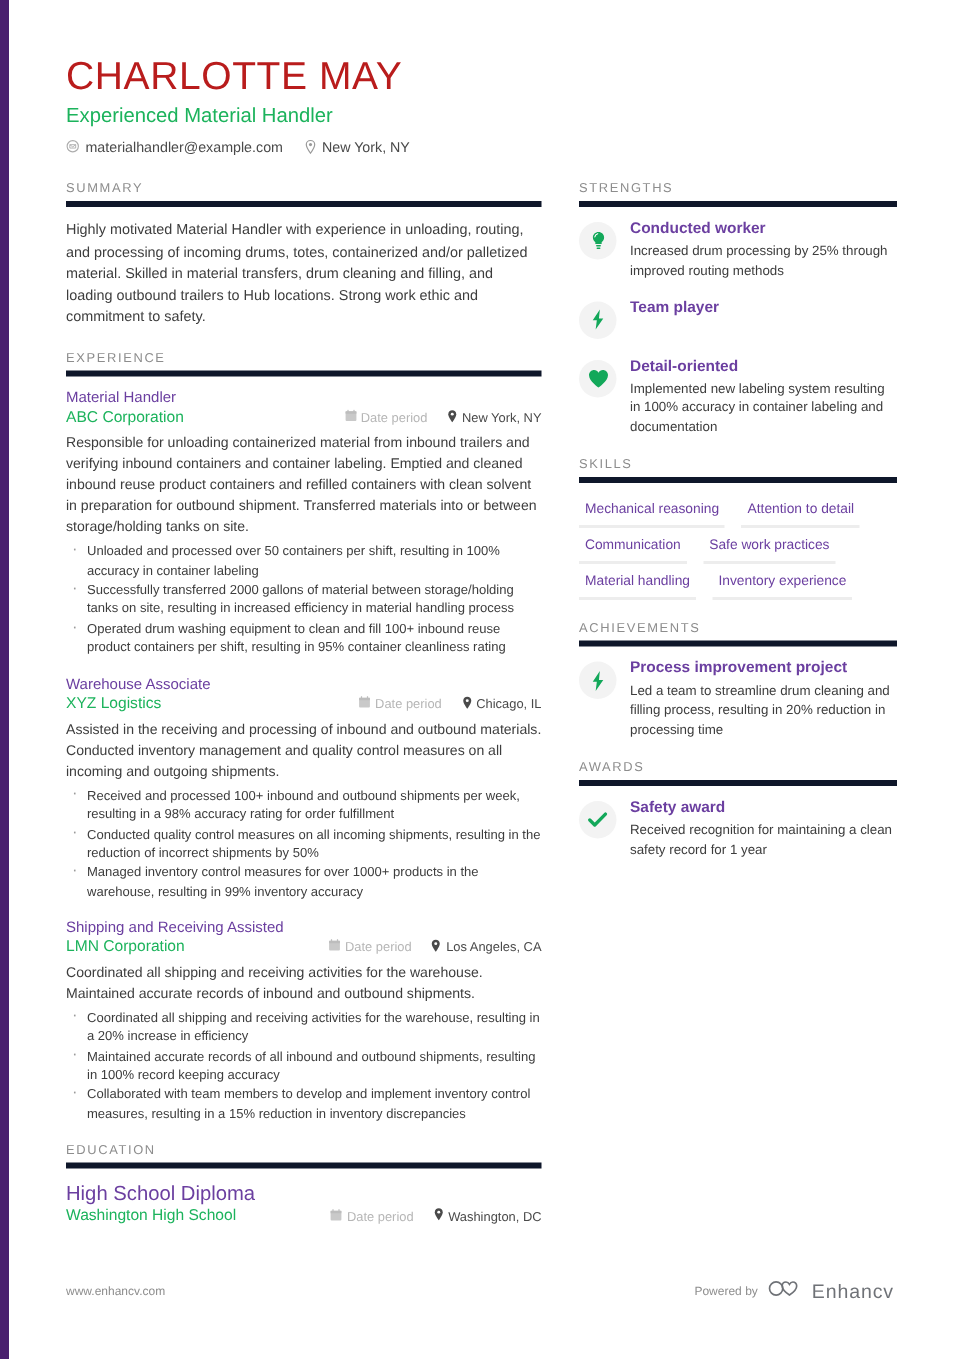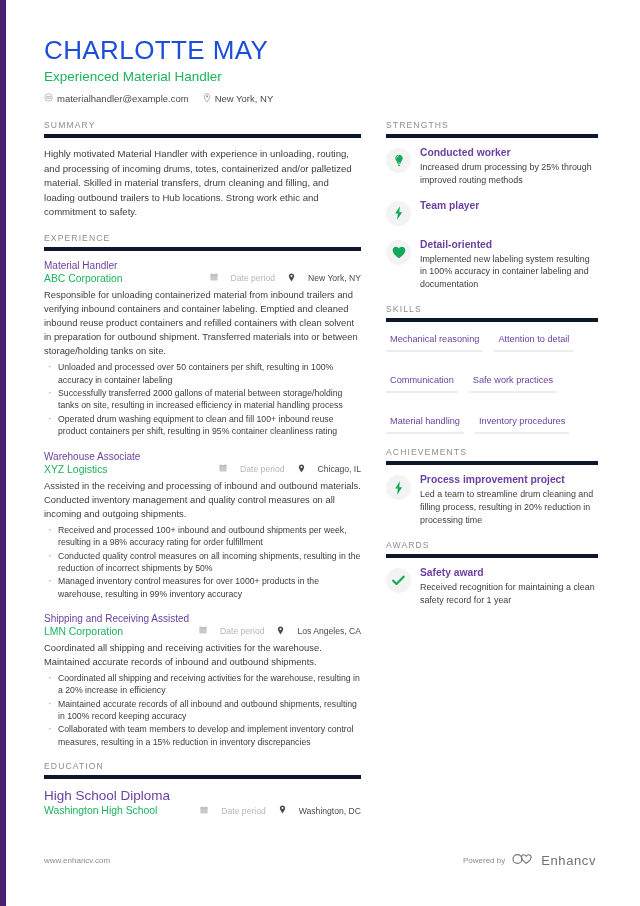--- a/index.html
+++ b/index.html
@@ -34,21 +34,21 @@
   .header {
     position: absolute;
     left: 44px;
     top: 36px;
     width: 552px;
   }
   .name {
     font-size: 26px;
     letter-spacing: 0.4px;
     font-weight: 400;
-    color: #1d4ed8;
+    color: #b91c1c;
     line-height: 1.15;
     margin: 0 0 3px 0;
     white-space: nowrap;
   }
   .subtitle {
     font-size: 13.5px;
     color: #1cb35c;
     margin: 0 0 9px 0;
     font-weight: 400;
   }
@@ -125,21 +125,21 @@
   }
   .meta-right {
     margin-left: auto;
     display: flex;
     align-items: center;
     gap: 13px;
   }
   .meta-chip {
     display: flex;
     align-items: center;
-    gap: 13px;
+    gap: 3px;
     font-size: 8.6px;
     white-space: nowrap;
   }
   .meta-date { color: #b6b6b6; }
   .meta-loc  { color: #4a4a4a; }
   .entry-desc {
     font-size: 9.4px;
     line-height: 1.5;
     color: #3d3d3d;
     margin-bottom: 3px;
@@ -197,21 +197,21 @@
   .bi-desc {
     font-size: 8.9px;
     line-height: 1.45;
     color: #3d3d3d;
   }
 
   
   .skills-wrap {
     display: flex;
     flex-wrap: wrap;
-    gap: 20px 11px;
+    gap: 3px 11px;
   }
   .skill {
     font-size: 9.2px;
     color: #6b3fa0;
     padding: 3px 4px 5px 4px;
     border-bottom: 2px solid #ededed;
     line-height: 1.2;
     white-space: nowrap;
   }
 
@@ -473,21 +473,21 @@
     </div>
 
     <div class="sec">
       <div class="sec-title">SKILLS</div>
       <div class="skills-wrap">
         <div class="skill">Mechanical reasoning</div>
         <div class="skill">Attention to detail</div>
         <div class="skill">Communication</div>
         <div class="skill">Safe work practices</div>
         <div class="skill">Material handling</div>
-        <div class="skill">Inventory procedures</div>
+        <div class="skill">Inventory experience</div>
       </div>
     </div>
 
     <div class="sec">
       <div class="sec-title">ACHIEVEMENTS</div>
       <div class="bullet-item">
         <div class="ic-circle">
           <svg width="9" height="14" viewBox="0 0 10 16">
             <path d="M6.6 0.4L1.2 8.6h3.1L3.4 15.6 9.2 7.2H5.9z" fill="#13a85a"></path>
           </svg>

